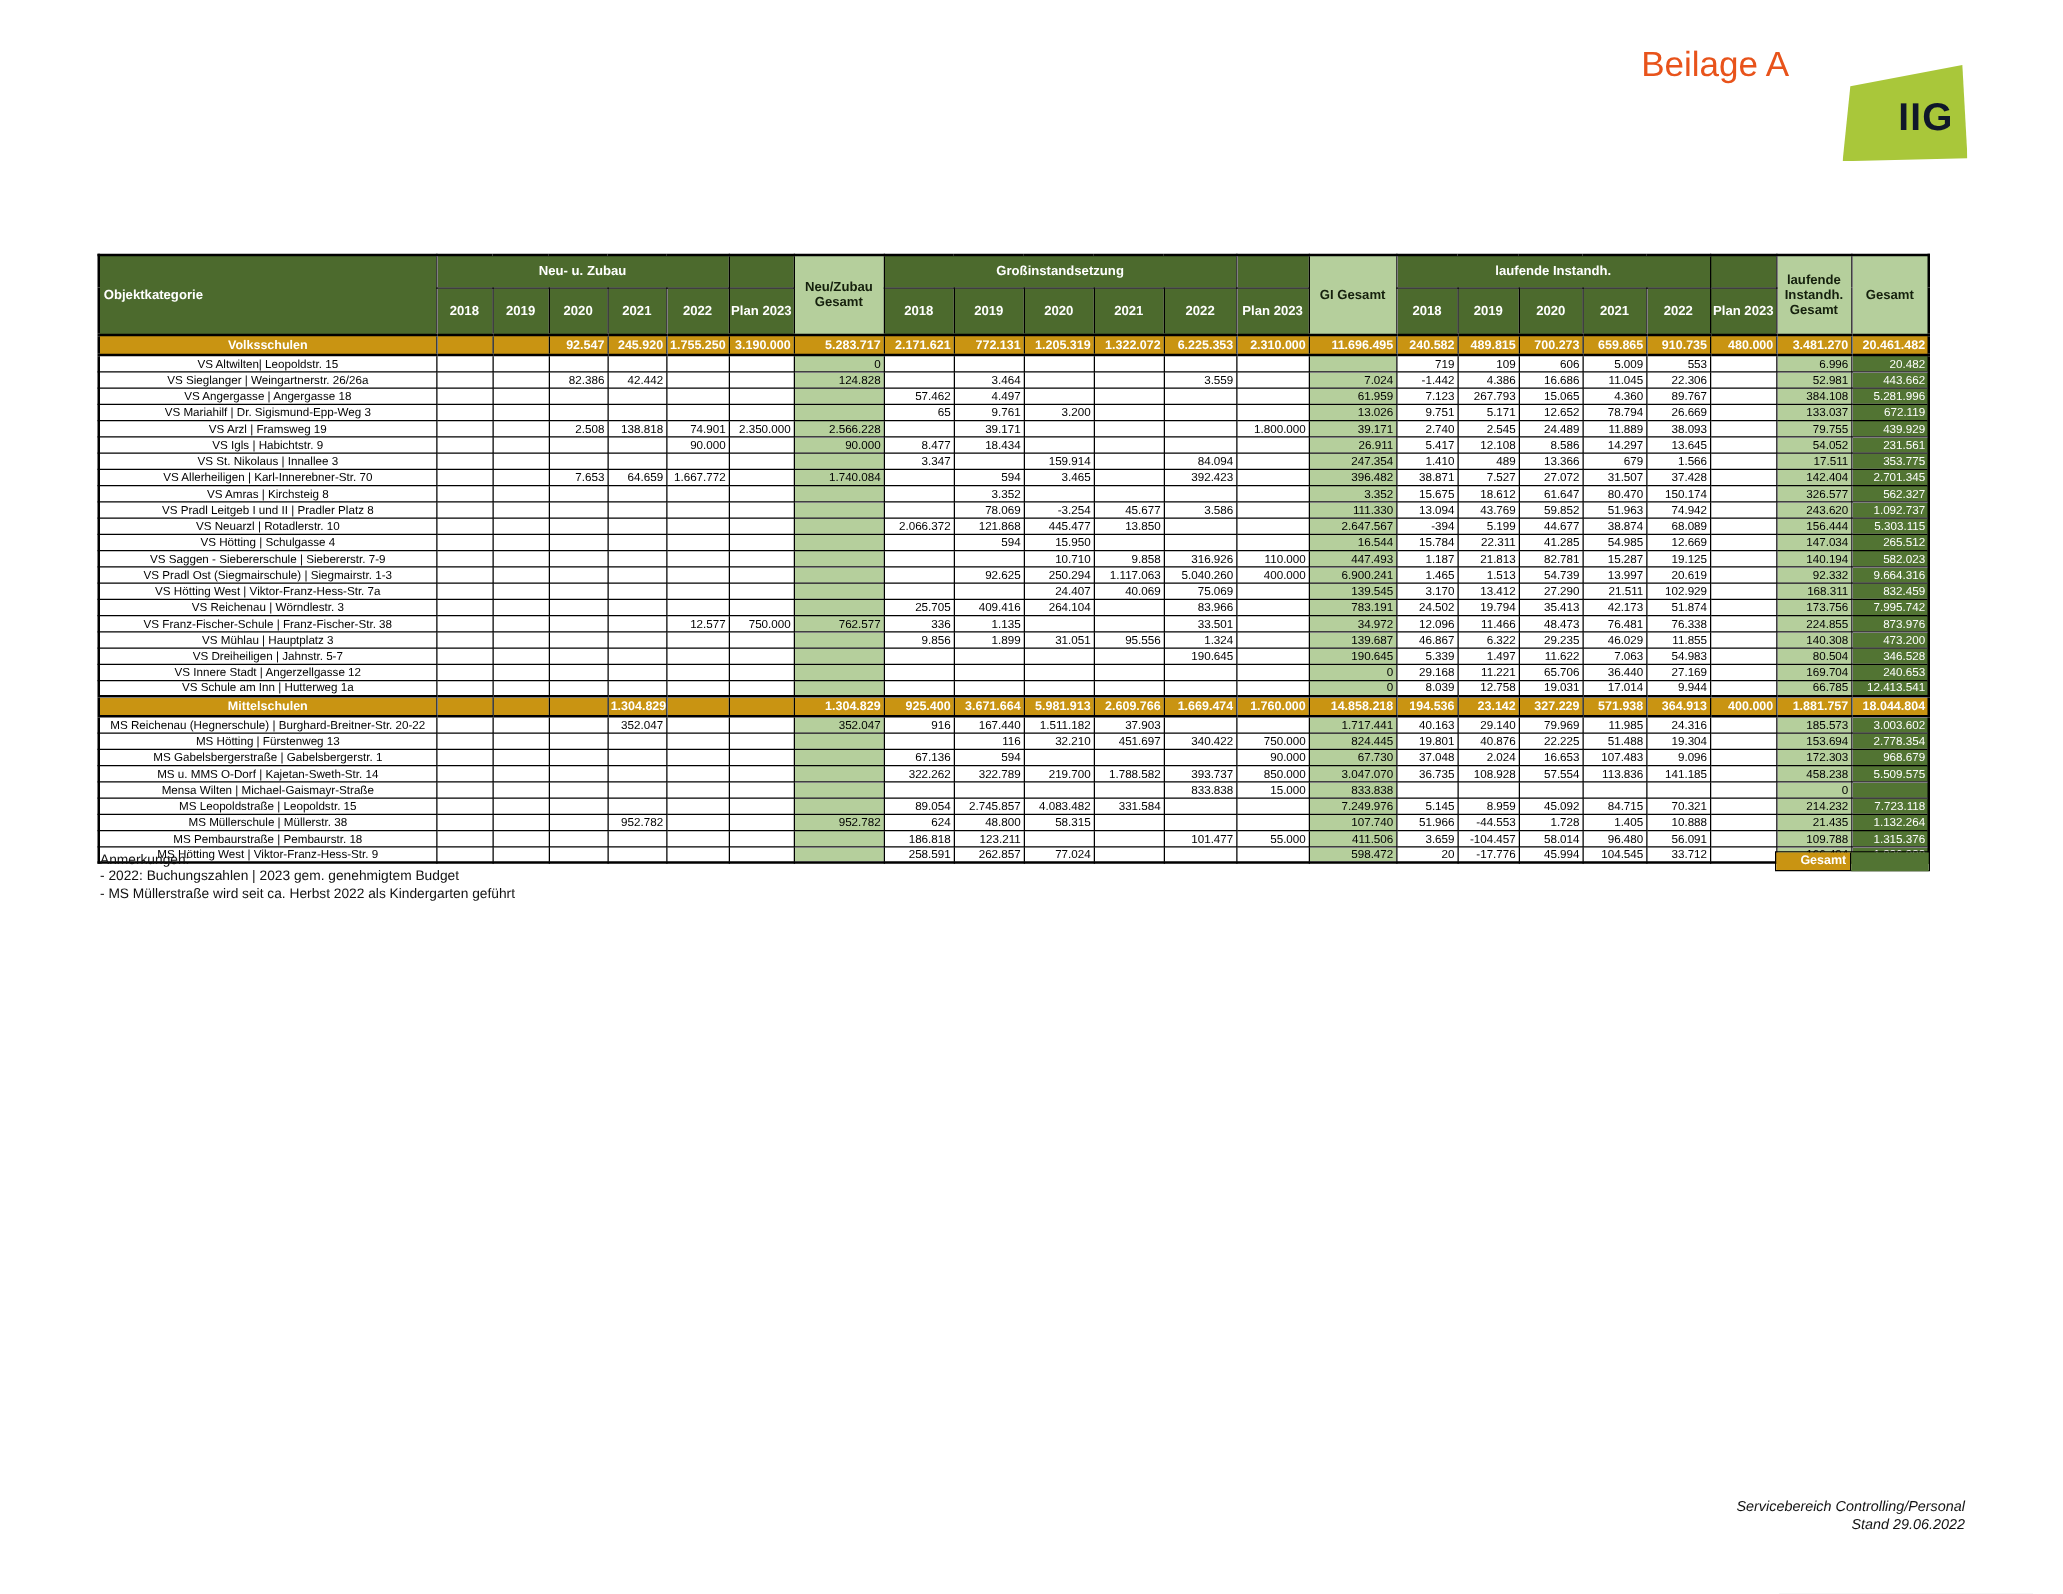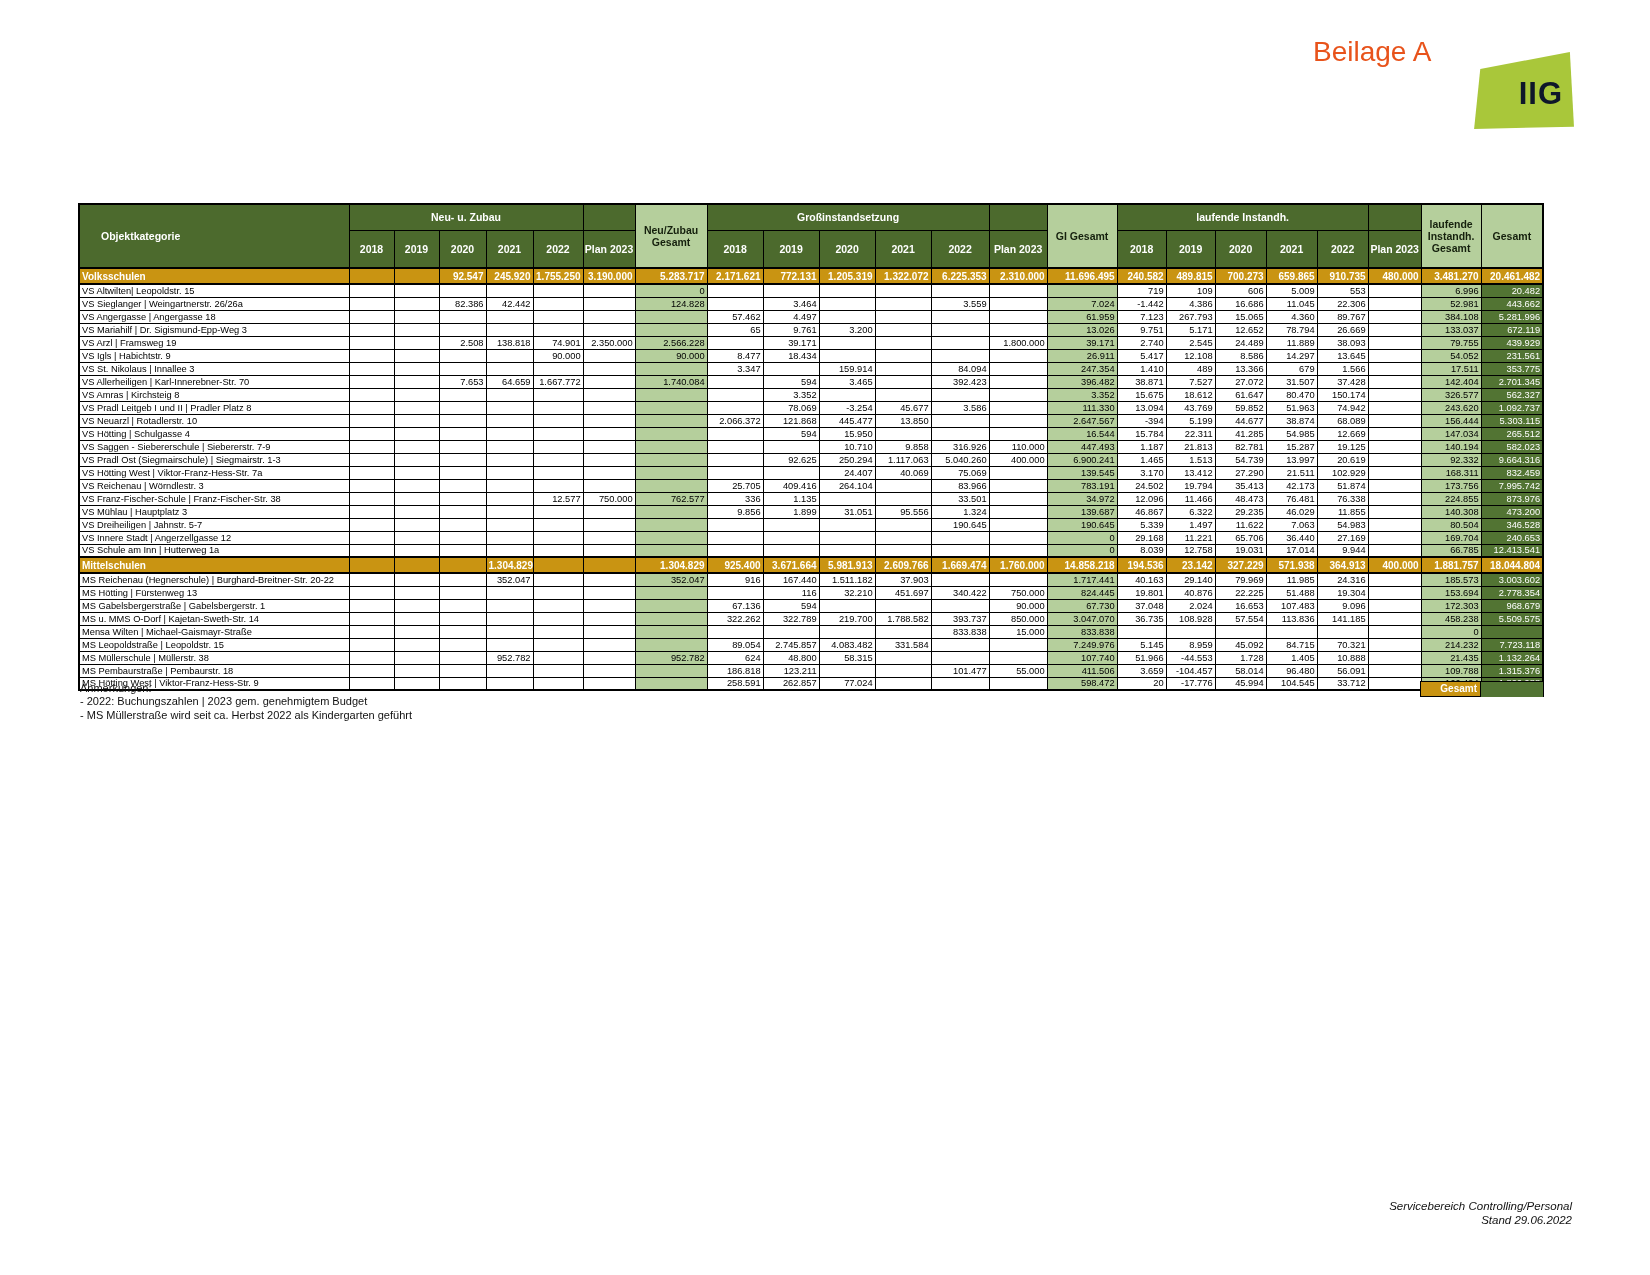--- a/index.html
+++ b/index.html
@@ -19,25 +19,25 @@
         clip-path:polygon(9% 22%,96% 0%,100% 97%,3% 100%);}
   .logo-text{position:absolute;right:11px;top:24px;font-size:31px;font-weight:bold;color:#0f172a;letter-spacing:1px;}
 
   .tablewrap{position:absolute;left:78px;top:203px;}
   table{border-collapse:collapse;table-layout:fixed;width:1464px;border:2px solid #000;}
   th,td{border:1px solid #000;overflow:hidden;white-space:nowrap;}
 
   thead th{background:var(--header-green);color:#fff;font-size:10.5px;font-weight:bold;text-align:center;vertical-align:middle;}
   thead tr.r1 th{height:26px;}
   thead tr.r2 th{height:38px;}
-  th.hname{text-align:left;padding-left:21px;}
+  th.hname{text-align:left;padding-left:3px;}
   th.hgz{background:var(--light-green);color:#15200d;white-space:normal;line-height:1.15;font-size:10.5px;padding:0 2px;}
 
   tbody td{font-size:9.3px;height:13px;padding:0 2px;text-align:right;color:#000;background:#fff;}
-  tbody td.name{text-align:left;margin-left:16px;}
+  tbody td.name{text-align:center;margin-left:16px;}
   tbody td.gz{background:var(--light-green);}
   tbody td.tot{background:var(--total-green);color:#fff;}
   tbody tr.sec td{background:var(--section-orange);color:#fff;font-weight:bold;height:16px;font-size:10px;
                   border-top:2px solid #000;border-bottom:2px solid #000;}
 
   .notes{position:absolute;left:80px;top:682px;font-size:11px;color:#111;line-height:13.4px;}
   .grand-total{position:absolute;left:1420px;top:681px;display:flex;border:1.5px solid #000;height:16px;}
   .grand-total .gt-label{width:60px;background:var(--section-orange);color:#fff;font-weight:bold;font-size:10px;
                          text-align:right;padding:1px 3px 0 0;border-right:1px solid #000;}
   .grand-total .gt-value{width:62px;background:var(--total-green);color:#fff;font-weight:bold;font-size:10px;

